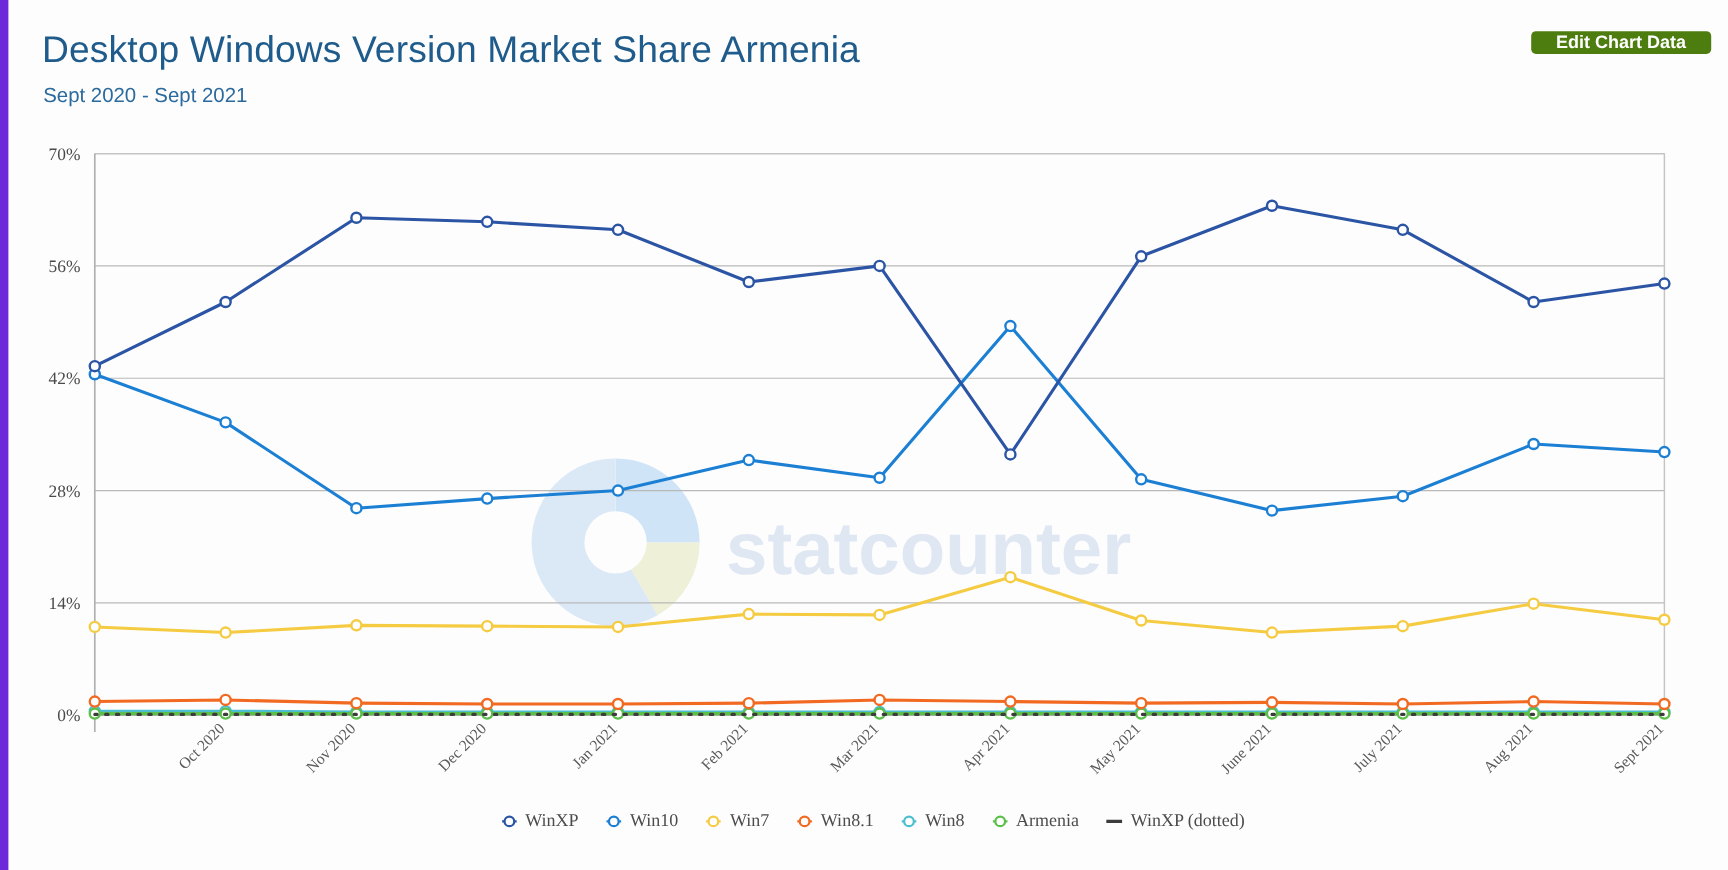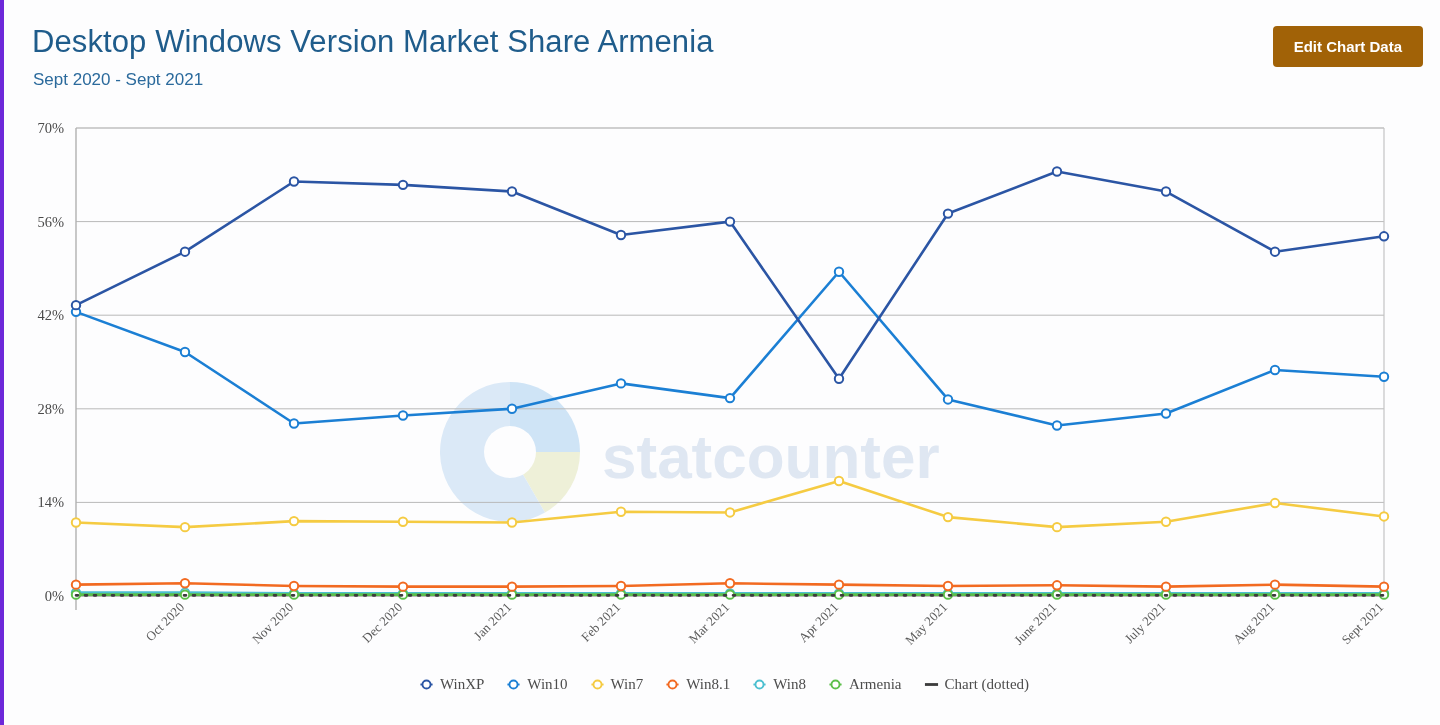--- a/index.html
+++ b/index.html
@@ -6,42 +6,42 @@
   body{
     width:1440px;height:725px;
     background:#fbfcfd;
     font-family:"Liberation Sans", sans-serif;
     overflow:hidden;
     position:relative;
   }
   #page{
     position:absolute;inset:0;
     background:#fdfdfe;
-    border-left:4px solid #6d28d9;
+    border-left:7px solid #6d28d9;
     box-sizing:border-box;
     text-decoration:underline;
   }
 
   
   #header{position:absolute;left:0;top:0;width:1440px;height:110px;}
   #title{
     position:absolute;left:28px;top:22px;
     font-size:31px;line-height:40px;
     color:#1f5c8b;font-weight:400;
     letter-spacing:.1px;white-space:nowrap;
   }
   #subtitle{
     position:absolute;left:29px;top:70px;
     font-size:17px;color:#2b6a9c;font-weight:400;white-space:nowrap;text-align:center;
   }
   #edit-btn{
     position:absolute;right:21px;top:26px;
-    background:#a16207;color:#ffffff;
+    background:#4d7c0f;color:#ffffff;
     font-size:15px;font-weight:bold;
-    padding:12px 21px;border:none;border-radius:4px;
+    padding:1px 21px;border:none;border-radius:4px;
     cursor:pointer;white-space:nowrap;
     font-family:"Liberation Sans", sans-serif;
   }
 
   
   #chart-wrap{position:absolute;left:0;top:110px;width:1440px;height:615px;}
   svg#chart{display:block;}
 
   .ylabel{font-size:14.5px;fill:#4a4a4a;font-family:"Liberation Serif", serif;}
   .xlabel{font-size:13px;fill:#5a5a5a;font-family:"Liberation Serif", serif;}
@@ -270,17 +270,17 @@
           <circle cx="8" cy="8" r="4.3" fill="#ffffff" stroke="#5cbf4a" stroke-width="2"></circle>
           <line x1="1.5" y1="8" x2="3.3" y2="8" stroke="#5cbf4a" stroke-width="2"></line>
           <line x1="12.7" y1="8" x2="14.5" y2="8" stroke="#5cbf4a" stroke-width="2"></line>
         </svg>
         <span class="leg-label">Armenia</span>
       </div>
       <div class="leg-item">
         <svg class="leg-mark" viewBox="0 0 16 16">
           <line x1="1" y1="8" x2="15" y2="8" stroke="#3c3c3c" stroke-width="3"></line>
         </svg>
-        <span class="leg-label">Chart (dotted)</span>
+        <span class="leg-label">WinXP (dotted)</span>
       </div>
     </div>
 
 </div>
 
 </body></html>

